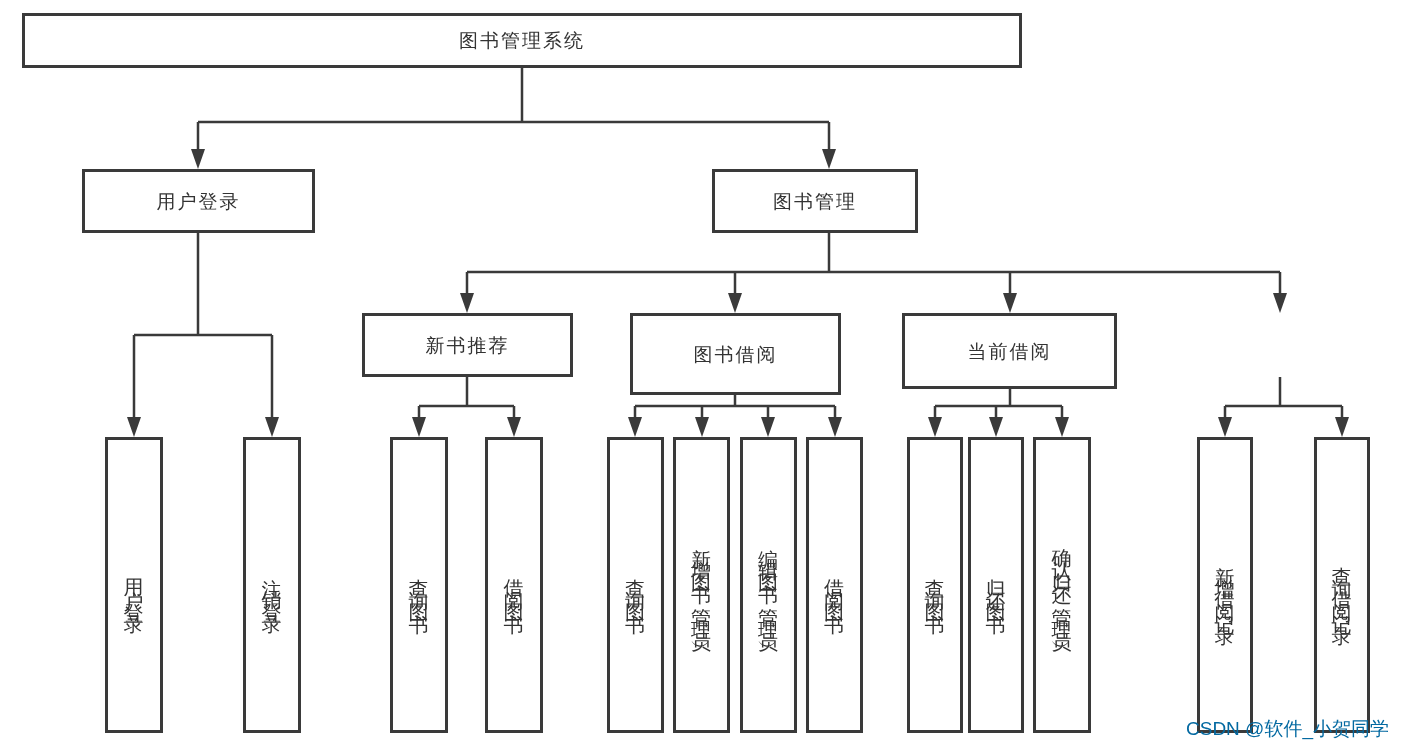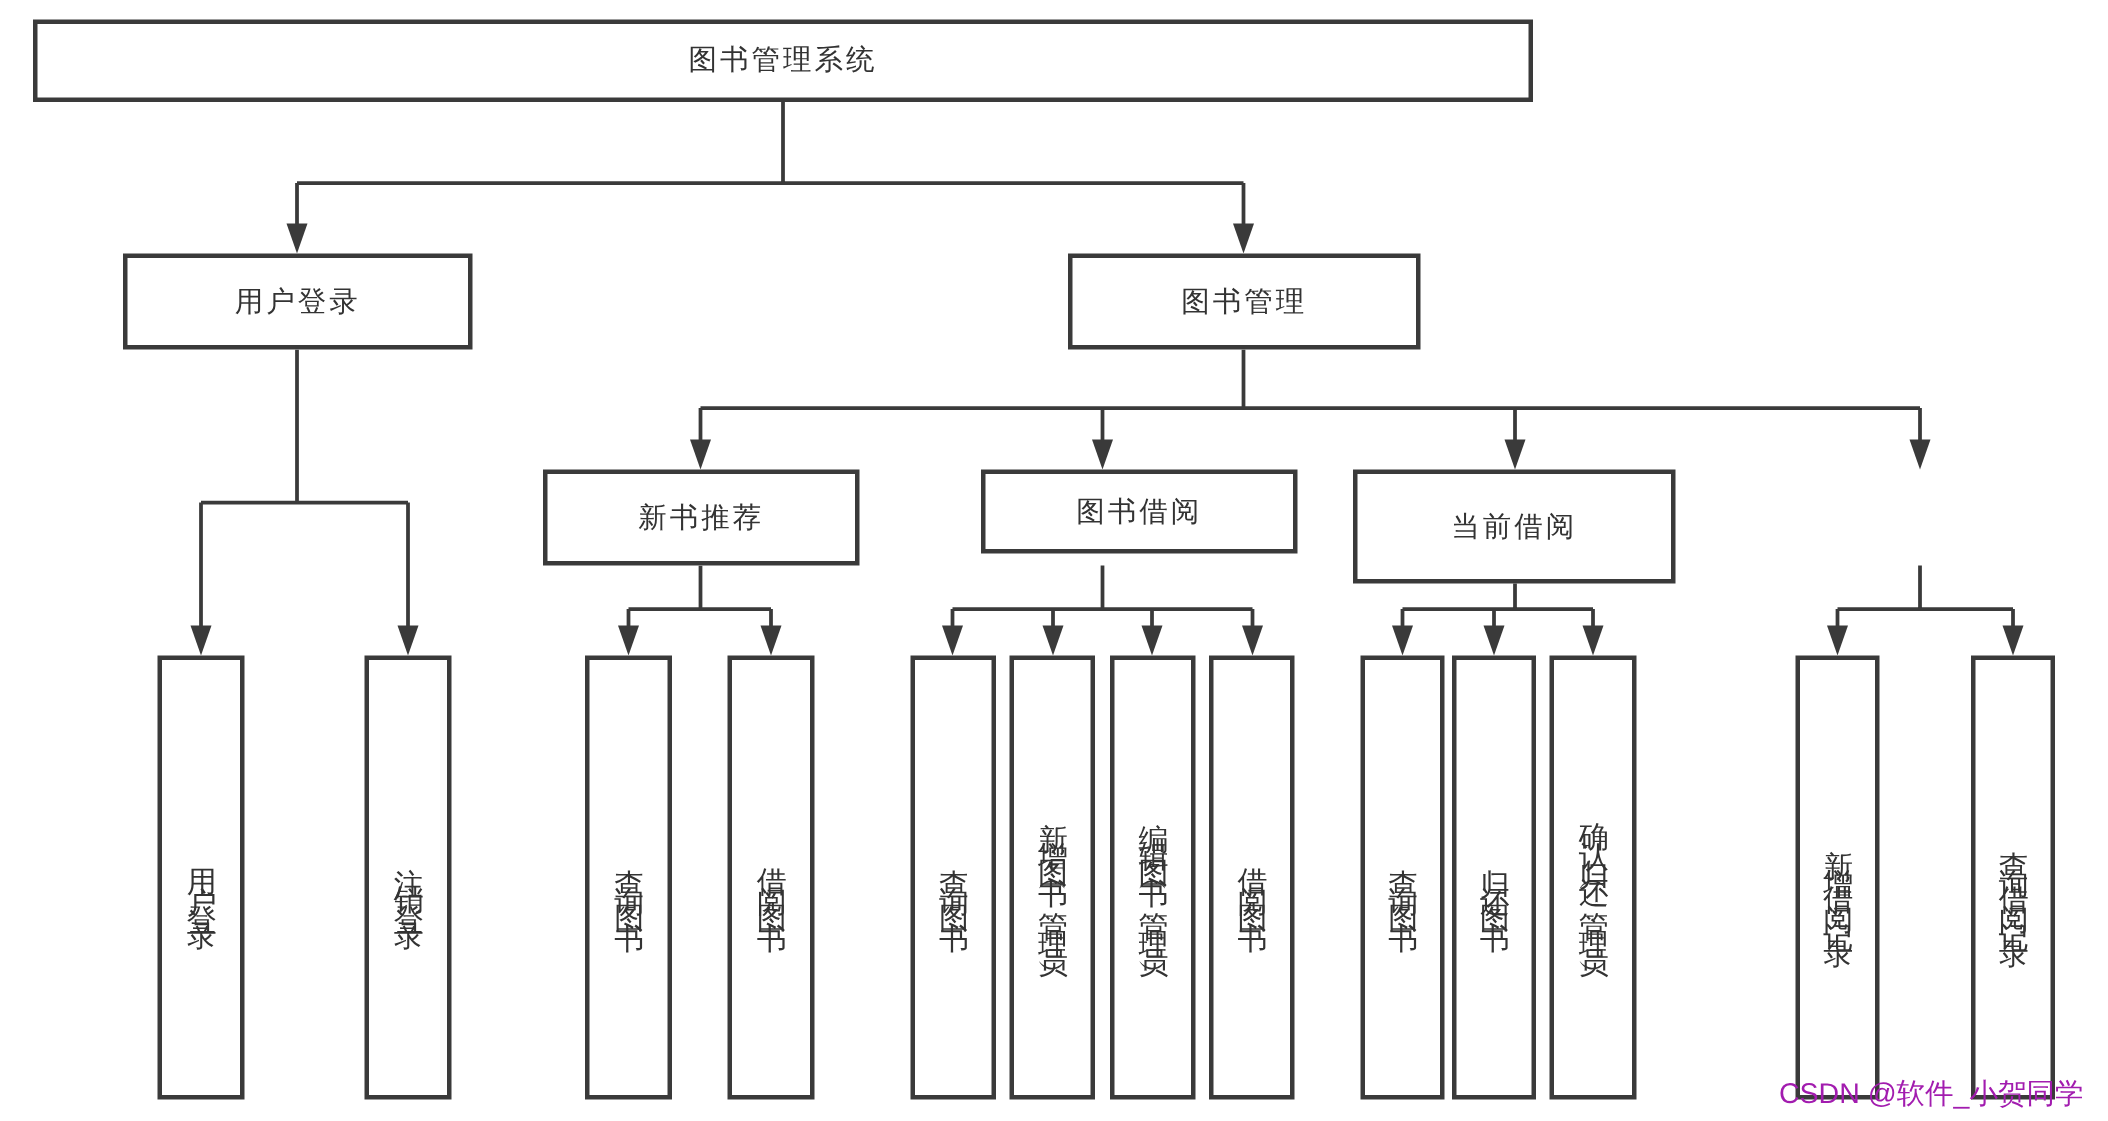--- a/index.html
+++ b/index.html
@@ -43,21 +43,21 @@
     font-size: 20px;
     letter-spacing: 12px;
     line-height: 1;
     padding-top: 4px;
   }
   #watermark {
     position: absolute;
     left: 1186px;
     top: 716px;
     font-size: 19px;
-    color: #a21caf;
+    color: #0369a1;
     letter-spacing: 0px;
     white-space: nowrap;
     z-index: 5;
   }
 </style>
 </head>
 <body>
 
 <div id="canvas">
 
@@ -93,24 +93,24 @@
     <path d="M1062 437 l-7 -20 h14 z" fill="#3a3a3a"></path>
 
     <path d="M1280 377 L1280 406 M1225 406 L1342 406 M1225 406 L1225 420 M1342 406 L1342 420" stroke="#3a3a3a" stroke-width="2.5" fill="none"></path>
     <path d="M1225 437 l-7 -20 h14 z" fill="#3a3a3a"></path>
     <path d="M1342 437 l-7 -20 h14 z" fill="#3a3a3a"></path>
   </svg>
 
   <div class="node hbox" style="left:22px; top:13px; width:1000px; height:55px;">图书管理系统</div>
 
   <div class="node hbox" style="left:82px; top:169px; width:233px; height:64px;">用户登录</div>
-  <div class="node hbox" style="left:712px; top:169px; width:235px; height:64px;">图书管理</div>
+  <div class="node hbox" style="left:712px; top:169px; width:206px; height:64px;">图书管理</div>
 
   <div class="node hbox" style="left:362px; top:313px; width:211px; height:64px;">新书推荐</div>
-  <div class="node hbox" style="left:630px; top:313px; width:211px; height:56px;margin-left:24px;">图书借阅</div>
+  <div class="node hbox" style="left:630px; top:313px; width:211px; height:82px;">图书借阅</div>
   <div class="node hbox" style="left:902px; top:313px; width:215px; height:76px;">当前借阅</div>
 
   <div class="node vbox" style="left:105px; top:437px; width:58px; height:296px;">用户登录</div>
   <div class="node vbox" style="left:243px; top:437px; width:58px; height:296px;">注销登录</div>
 
   <div class="node vbox" style="left:390px; top:437px; width:58px; height:296px;">查询图书</div>
   <div class="node vbox" style="left:485px; top:437px; width:58px; height:296px;">借阅图书</div>
 
   <div class="node vbox" style="left:607px; top:437px; width:57px; height:296px;">查询图书</div>
   <div class="node vbox" style="left:673px; top:437px; width:57px; height:296px;">新增图书（管理员）</div>

